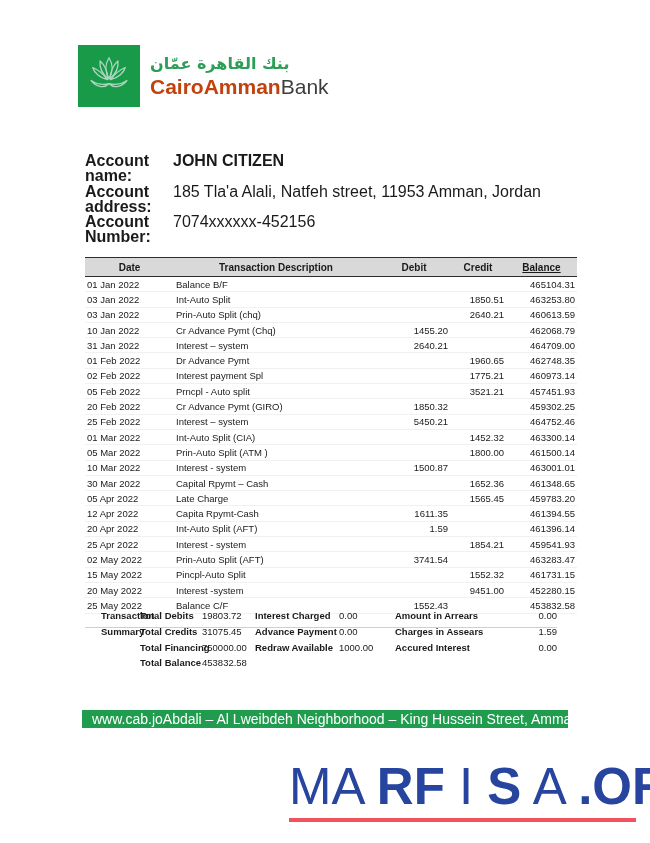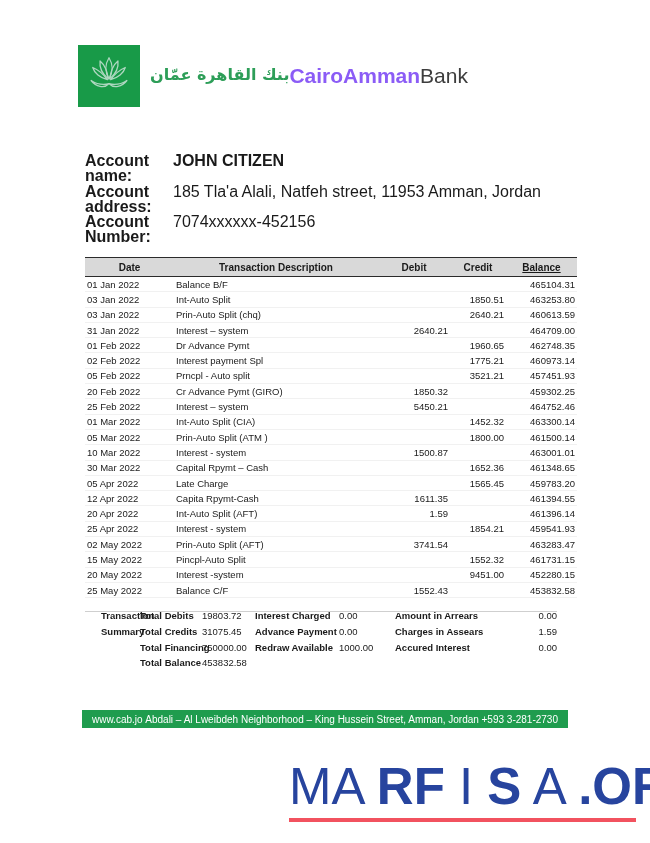--- a/index.html
+++ b/index.html
@@ -3,24 +3,24 @@
 <meta charset="utf-8">
 <style>
   html,body{margin:0;padding:0;}
   body{
     width:650px;height:843px;background:#ffffff;position:relative;overflow:hidden;
     font-family:"Liberation Sans", sans-serif;color:#1a1a1a;
   }
   
   .logo{position:absolute;left:78px;top:45px;display:flex;align-items:center;gap:10px;}
   .logo-box{width:62px;height:62px;background:#189a48;display:flex;align-items:center;justify-content:center;}
-  .brand-text{display:flex;flex-direction:row;justify-content:center;}
+  .brand-text{display:flex;flex-direction:column;justify-content:center;}
   .brand-arabic{font-family:"DejaVu Sans", sans-serif;color:#2d9e58;font-size:16px;font-weight:bold;line-height:22px;}
   .brand-latin{font-size:21px;color:#3d3d3d;line-height:24px;letter-spacing:0;}
-  .brand-latin .heavy{font-weight:bold;color:#8b5cf6;}
+  .brand-latin .heavy{font-weight:bold;color:#c2410c;}
   
   .account{position:absolute;left:85px;top:153px;font-size:16px;}
   .account-row{display:flex;line-height:15.3px;}
   .account-label{width:88px;font-weight:bold;flex:0 0 88px;}
   .account-value{white-space:nowrap;}
   .account-value.bold{font-weight:bold;}
   
   .table-wrap{position:absolute;left:85px;top:257px;width:472px;border-bottom:1px solid #cfcfcf;padding-bottom:13px;}
   table.txn{border-collapse:collapse;table-layout:fixed;width:472px;font-size:9.5px;}
   table.txn th{
@@ -45,21 +45,21 @@
   .sum-group.arrears{left:310px;width:162px;}
   .sum-row{display:flex;line-height:15.8px;}
   .sum-label{font-weight:bold;white-space:nowrap;}
   .totals .sum-label{width:62px;flex:0 0 62px;}
   .charges .sum-label{width:84px;flex:0 0 84px;}
   .arrears .sum-row{justify-content:space-between;}
   .sum-value{white-space:nowrap;}
   
   .footer{
     position:absolute;left:82px;top:710px;width:486px;height:18px;background:#1f9c4e;color:#ffffff;
-    font-size:10px;display:flex;align-items:center;justify-content:space-between;
+    font-size:14px;display:flex;align-items:center;justify-content:space-between;
     padding:0 10px;box-sizing:border-box;white-space:nowrap;
   }
   
   .watermark{position:absolute;left:289px;top:760px;}
   .wm-text{font-size:51px;line-height:1.05;color:#27449e;letter-spacing:0;white-space:nowrap;}
   .wm-text .light{font-weight:400;}
   .wm-text .heavy{font-weight:700;}
   .wm-underline{margin-top:4px;height:4px;width:347px;background:#f2525f;}
 </style>
 </head>
@@ -134,20 +134,27 @@
   </tr>
 
   <tr class="txn-row">
     <td class="c-date">03 Jan 2022</td>
     <td class="c-desc">Prin-Auto Split (chq)</td>
     <td class="c-debit"></td>
     <td class="c-credit">2640.21</td>
     <td class="c-bal">460613.59</td>
   </tr>
 
+  <tr class="txn-row">
+    <td class="c-date">10 Jan 2022</td>
+    <td class="c-desc">Cr Advance Pymt (Chq)</td>
+    <td class="c-debit">1455.20</td>
+    <td class="c-credit"></td>
+    <td class="c-bal">462068.79</td>
+  </tr>
 
   <tr class="txn-row">
     <td class="c-date">31 Jan 2022</td>
     <td class="c-desc">Interest – system</td>
     <td class="c-debit">2640.21</td>
     <td class="c-credit"></td>
     <td class="c-bal">464709.00</td>
   </tr>
 
   <tr class="txn-row">

